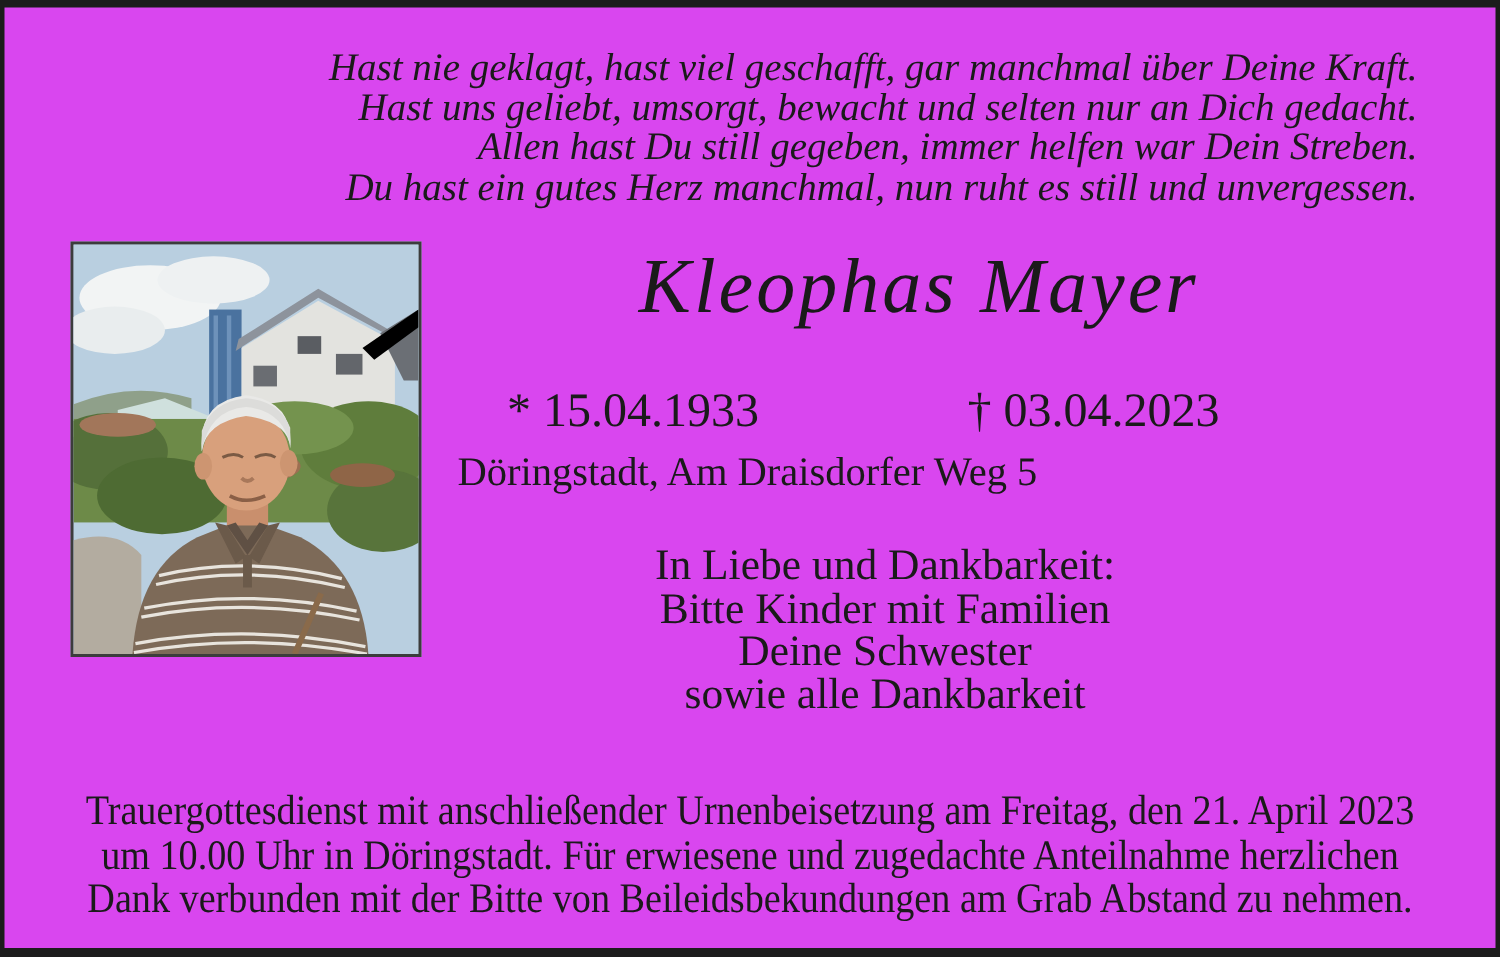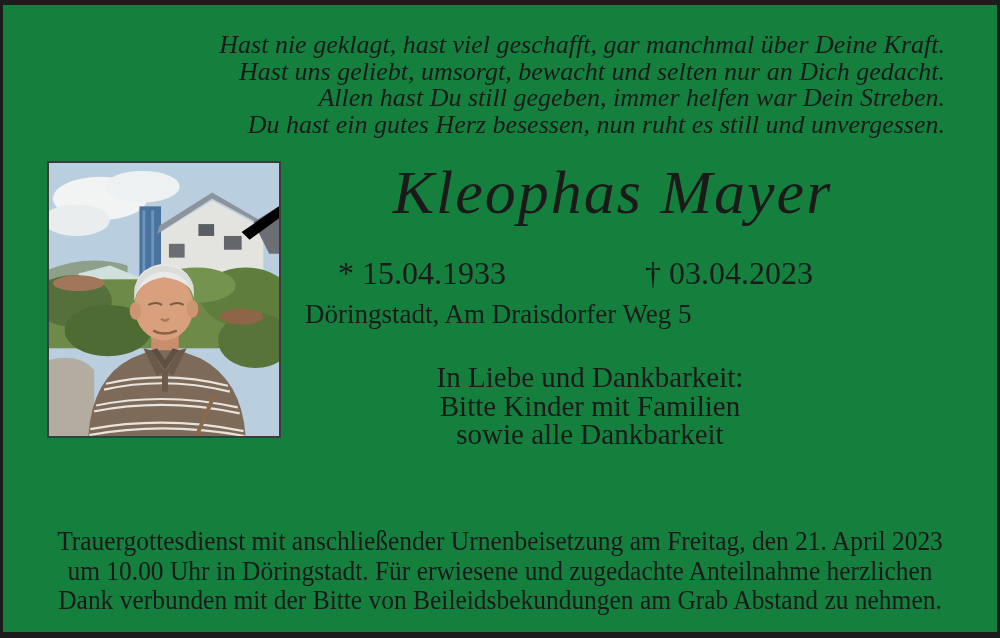--- a/index.html
+++ b/index.html
@@ -1,20 +1,20 @@
 <!DOCTYPE html>
 <html lang="de"><head>
 <meta charset="utf-8">
 <style>
   html, body { margin: 0; padding: 0; background: #ffffff; }
   .page {
     position: relative;
     width: 1000px;
     height: 638px;
-    background: #15803d;
+    background: #d946ef;
     color: #1a1a1a;
     font-family: "Liberation Serif", serif;
     overflow: hidden;
     box-sizing: border-box;
   }
   
   .frame {
     position: absolute;
     inset: 0;
     border-top: 5px solid #1c1c1c;
@@ -44,21 +44,21 @@
     background: #b9cfe0;
   }
   .photo svg { display: block; width: 100%; height: 100%; }
   .name {
     position: absolute;
     left: 305px;
     top: 146px;
     width: 615px;
     text-align: center;
     font-style: italic;
-    font-size: 62px;
+    font-size: 52px;
     line-height: 92px;
     letter-spacing: 2px;
     white-space: nowrap;
   }
   .date {
     position: absolute;
     top: 258px;
     font-size: 32px;
     line-height: 30px;
     white-space: nowrap;
@@ -100,21 +100,21 @@
 <body>
 
 <div class="page">
 
   <div class="frame"></div>
 
   <div class="poem">
     <div>Hast nie geklagt, hast viel geschafft, gar manchmal über Deine Kraft.</div>
     <div>Hast uns geliebt, umsorgt, bewacht und selten nur an Dich gedacht.</div>
     <div>Allen hast Du still gegeben, immer helfen war Dein Streben.</div>
-    <div>Du hast ein gutes Herz besessen, nun ruht es still und unvergessen.</div>
+    <div>Du hast ein gutes Herz manchmal, nun ruht es still und unvergessen.</div>
   </div>
 
   <div class="photo">
     <svg viewBox="0 0 234 277" preserveAspectRatio="none">
 
       <rect x="0" y="0" width="234" height="130" fill="#b9cfe0"></rect>
 
       <ellipse cx="52" cy="36" rx="48" ry="22" fill="#f2f4f4"></ellipse>
       <ellipse cx="95" cy="24" rx="38" ry="16" fill="#eef1f2"></ellipse>
       <ellipse cx="28" cy="58" rx="34" ry="16" fill="#e9edee"></ellipse>
@@ -187,20 +187,21 @@
   <div class="name">Kleophas Mayer</div>
 
   <div class="date date-birth">* 15.04.1933</div>
   <div class="date date-death">† 03.04.2023</div>
 
   <div class="address">Döringstadt, Am Draisdorfer Weg 5</div>
 
   <div class="family">
     <div>In Liebe und Dankbarkeit:</div>
     <div>Bitte Kinder mit Familien</div>
+    <div>Deine Schwester</div>
     <div>sowie alle Dankbarkeit</div>
   </div>
 
   <div class="funeral">
     <div>Trauergottesdienst mit anschließender Urnenbeisetzung  am Freitag, den 21. April 2023</div>
     <div>um 10.00 Uhr in Döringstadt. Für erwiesene und zugedachte Anteilnahme herzlichen</div>
     <div>Dank verbunden mit der Bitte von Beileidsbekundungen am Grab Abstand zu nehmen.</div>
   </div>
 
 </div>

